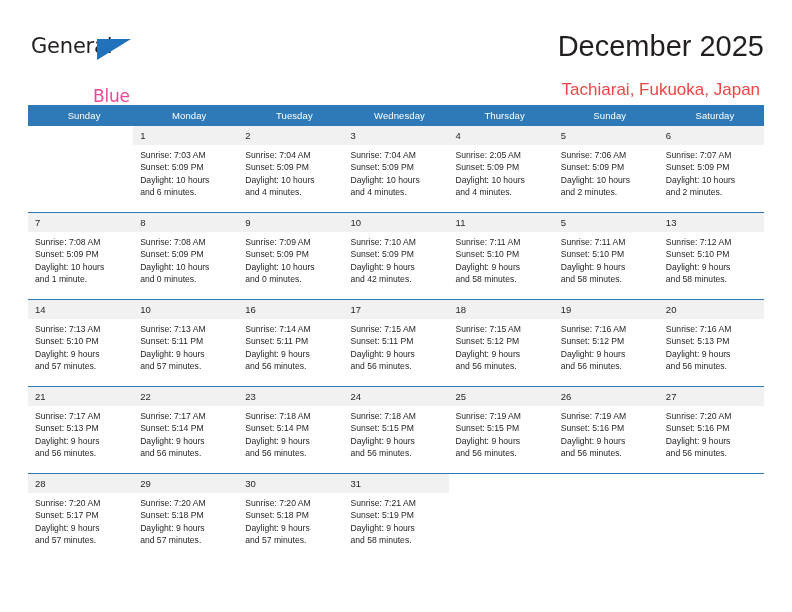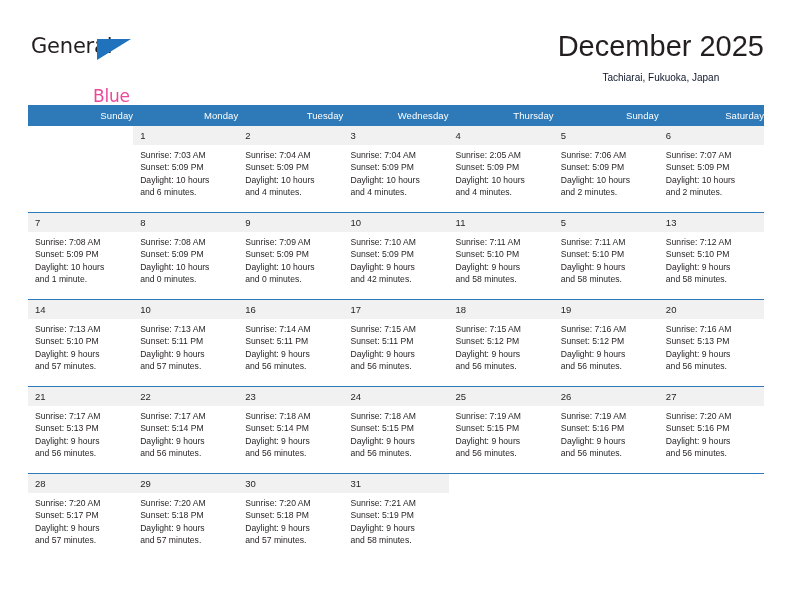--- a/index.html
+++ b/index.html
@@ -80,44 +80,44 @@
   .month-title {
     font-size: 29px;
     font-weight: 400;
     color: #231f20;
     line-height: 36px;
     letter-spacing: 0px;
     white-space: nowrap;
     font-family: "Liberation Sans", sans-serif;
   }
   .location-subtitle {
-    font-size: 10px;
+    font-size: 17px;
     font-weight: 400;
-    color: #0f172a;
+    color: #ef4444;
     line-height: 22px;
-    margin-top: 3px;
+    margin-top: 15px;
     white-space: nowrap;
     font-family: "Liberation Sans", sans-serif;
   }
 
   
   .calendar {
     position: absolute;
     left: 28px;
     top: 105px;
     width: 736px;
     border-collapse: collapse;
     table-layout: fixed;
   }
   .calendar th {
     background: #2e7ab8;
     color: #ffffff;
     font-size: 9.5px;
     font-weight: 400;
-    text-align: right;
+    text-align: center;
     padding: 5px 0 5px 7px;
     height: 11px;
     letter-spacing: 0.1px;
     font-family: "Liberation Sans", sans-serif;
   }
   .calendar td {
     vertical-align: top;
     padding: 0;
     width: 105.14px;
     border-top: 1px solid #2e7ab8;

